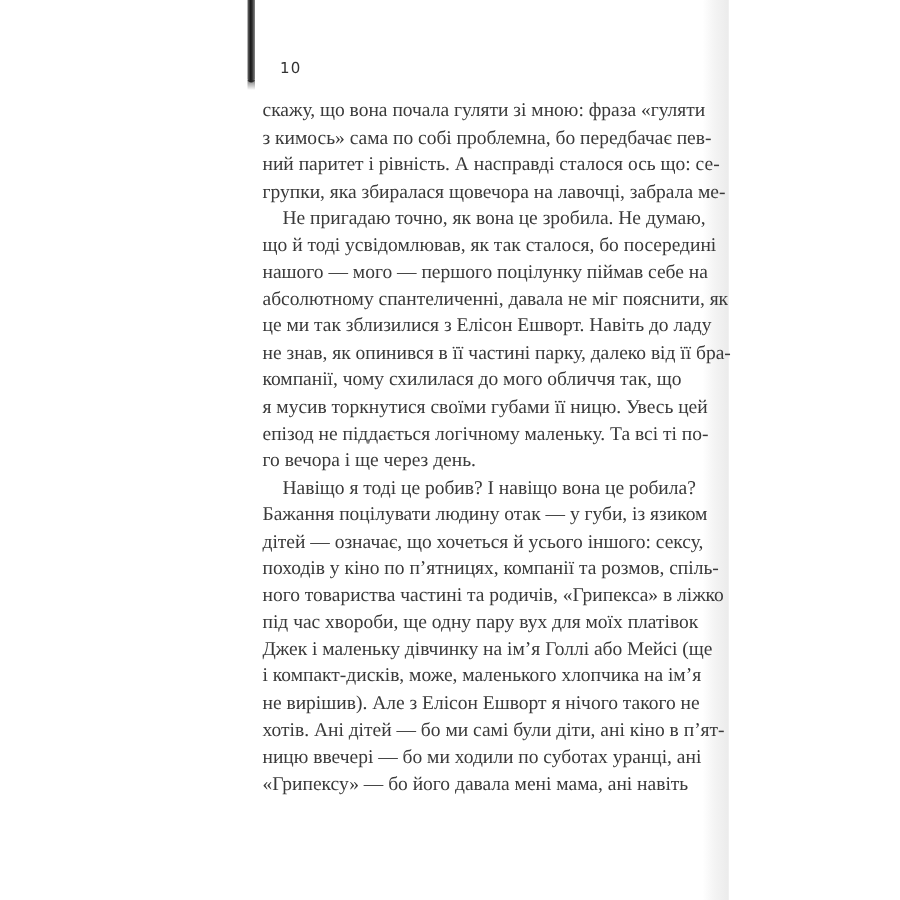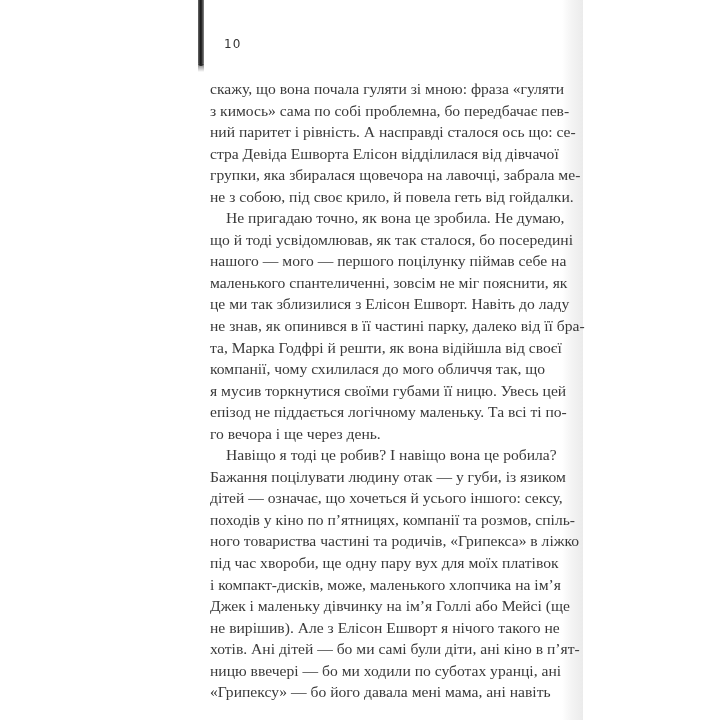--- a/index.html
+++ b/index.html
@@ -46,21 +46,21 @@
       position: absolute;
       left: 0;
       bottom: -6px;
       width: 6px;
       height: 8px;
       background: linear-gradient(to bottom, rgba(40,40,40,0.6), rgba(255,255,255,0));
     }
     .page-number {
       position: absolute;
       left: 224px;
-      top: 37px;
+      top: 47px;
       font-family: "DejaVu Sans", sans-serif;
       font-size: 12px;
       letter-spacing: 1px;
       color: #333333;
     }
     .text-block {
       position: absolute;
       left: 210px;
       top: 78px;
       width: 335px;
@@ -90,41 +90,38 @@
 <div class="viewport">
   <div class="page"></div>
   <div class="page-edge"></div>
   <div class="bookmark"></div>
   <div class="page-number">10</div>
 
   <div class="text-block" id="text-block">
     <span class="line">скажу, що вона почала гуляти зі мною: фраза «гуляти</span>
     <span class="line">з кимось» сама по собі проблемна, бо передбачає пев-</span>
     <span class="line">ний паритет і рівність. А насправді сталося ось що: се-</span>
-    <span class="line">стра Девіда Ешворта Елісон відділилася від дівчачої</span>
     <span class="line">групки, яка збиралася щовечора на лавочці, забрала ме-</span>
-    <span class="line last">не з собою, під своє крило, й повела геть від гойдалки.</span>
     <span class="line indent">Не пригадаю точно, як вона це зробила. Не думаю,</span>
     <span class="line">що й тоді усвідомлював, як так сталося, бо посередині</span>
     <span class="line">нашого — мого — першого поцілунку піймав себе на</span>
-    <span class="line">маленького спантеличенні, зовсім не міг пояснити, як</span>
+    <span class="line">абсолютному спантеличенні, давала не міг пояснити, як</span>
     <span class="line">це ми так зблизилися з Елісон Ешворт. Навіть до ладу</span>
     <span class="line">не знав, як опинився в її частині парку, далеко від її бра-</span>
-    <span class="line">та, Марка Годфрі й решти, як вона відійшла від своєї</span>
     <span class="line">компанії, чому схилилася до мого обличчя так, що</span>
     <span class="line">я мусив торкнутися своїми губами її ницю. Увесь цей</span>
     <span class="line">епізод не піддається логічному маленьку. Та всі ті по-</span>
     <span class="line last">го вечора і ще через день.</span>
     <span class="line indent">Навіщо я тоді це робив? І навіщо вона це робила?</span>
     <span class="line">Бажання поцілувати людину отак — у губи, із язиком</span>
     <span class="line">дітей — означає, що хочеться й усього іншого: сексу,</span>
     <span class="line">походів у кіно по п’ятницях, компанії та розмов, спіль-</span>
     <span class="line">ного товариства частині та родичів, «Грипекса» в ліжко</span>
     <span class="line">під час хвороби, ще одну пару вух для моїх платівок</span>
+    <span class="line">Джек і маленьку дівчинку на ім’я Голлі або Мейсі (ще</span>
     <span class="line">і компакт-дисків, може, маленького хлопчика на ім’я</span>
-    <span class="line">Джек і маленьку дівчинку на ім’я Голлі або Мейсі (ще</span>
     <span class="line">не вирішив). Але з Елісон Ешворт я нічого такого не</span>
     <span class="line">хотів. Ані дітей — бо ми самі були діти, ані кіно в п’ят-</span>
     <span class="line">ницю ввечері — бо ми ходили по суботах уранці, ані</span>
     <span class="line">«Грипексу» — бо його давала мені мама, ані навіть</span>
 
   </div>
 </div>
 
 </body></html>

